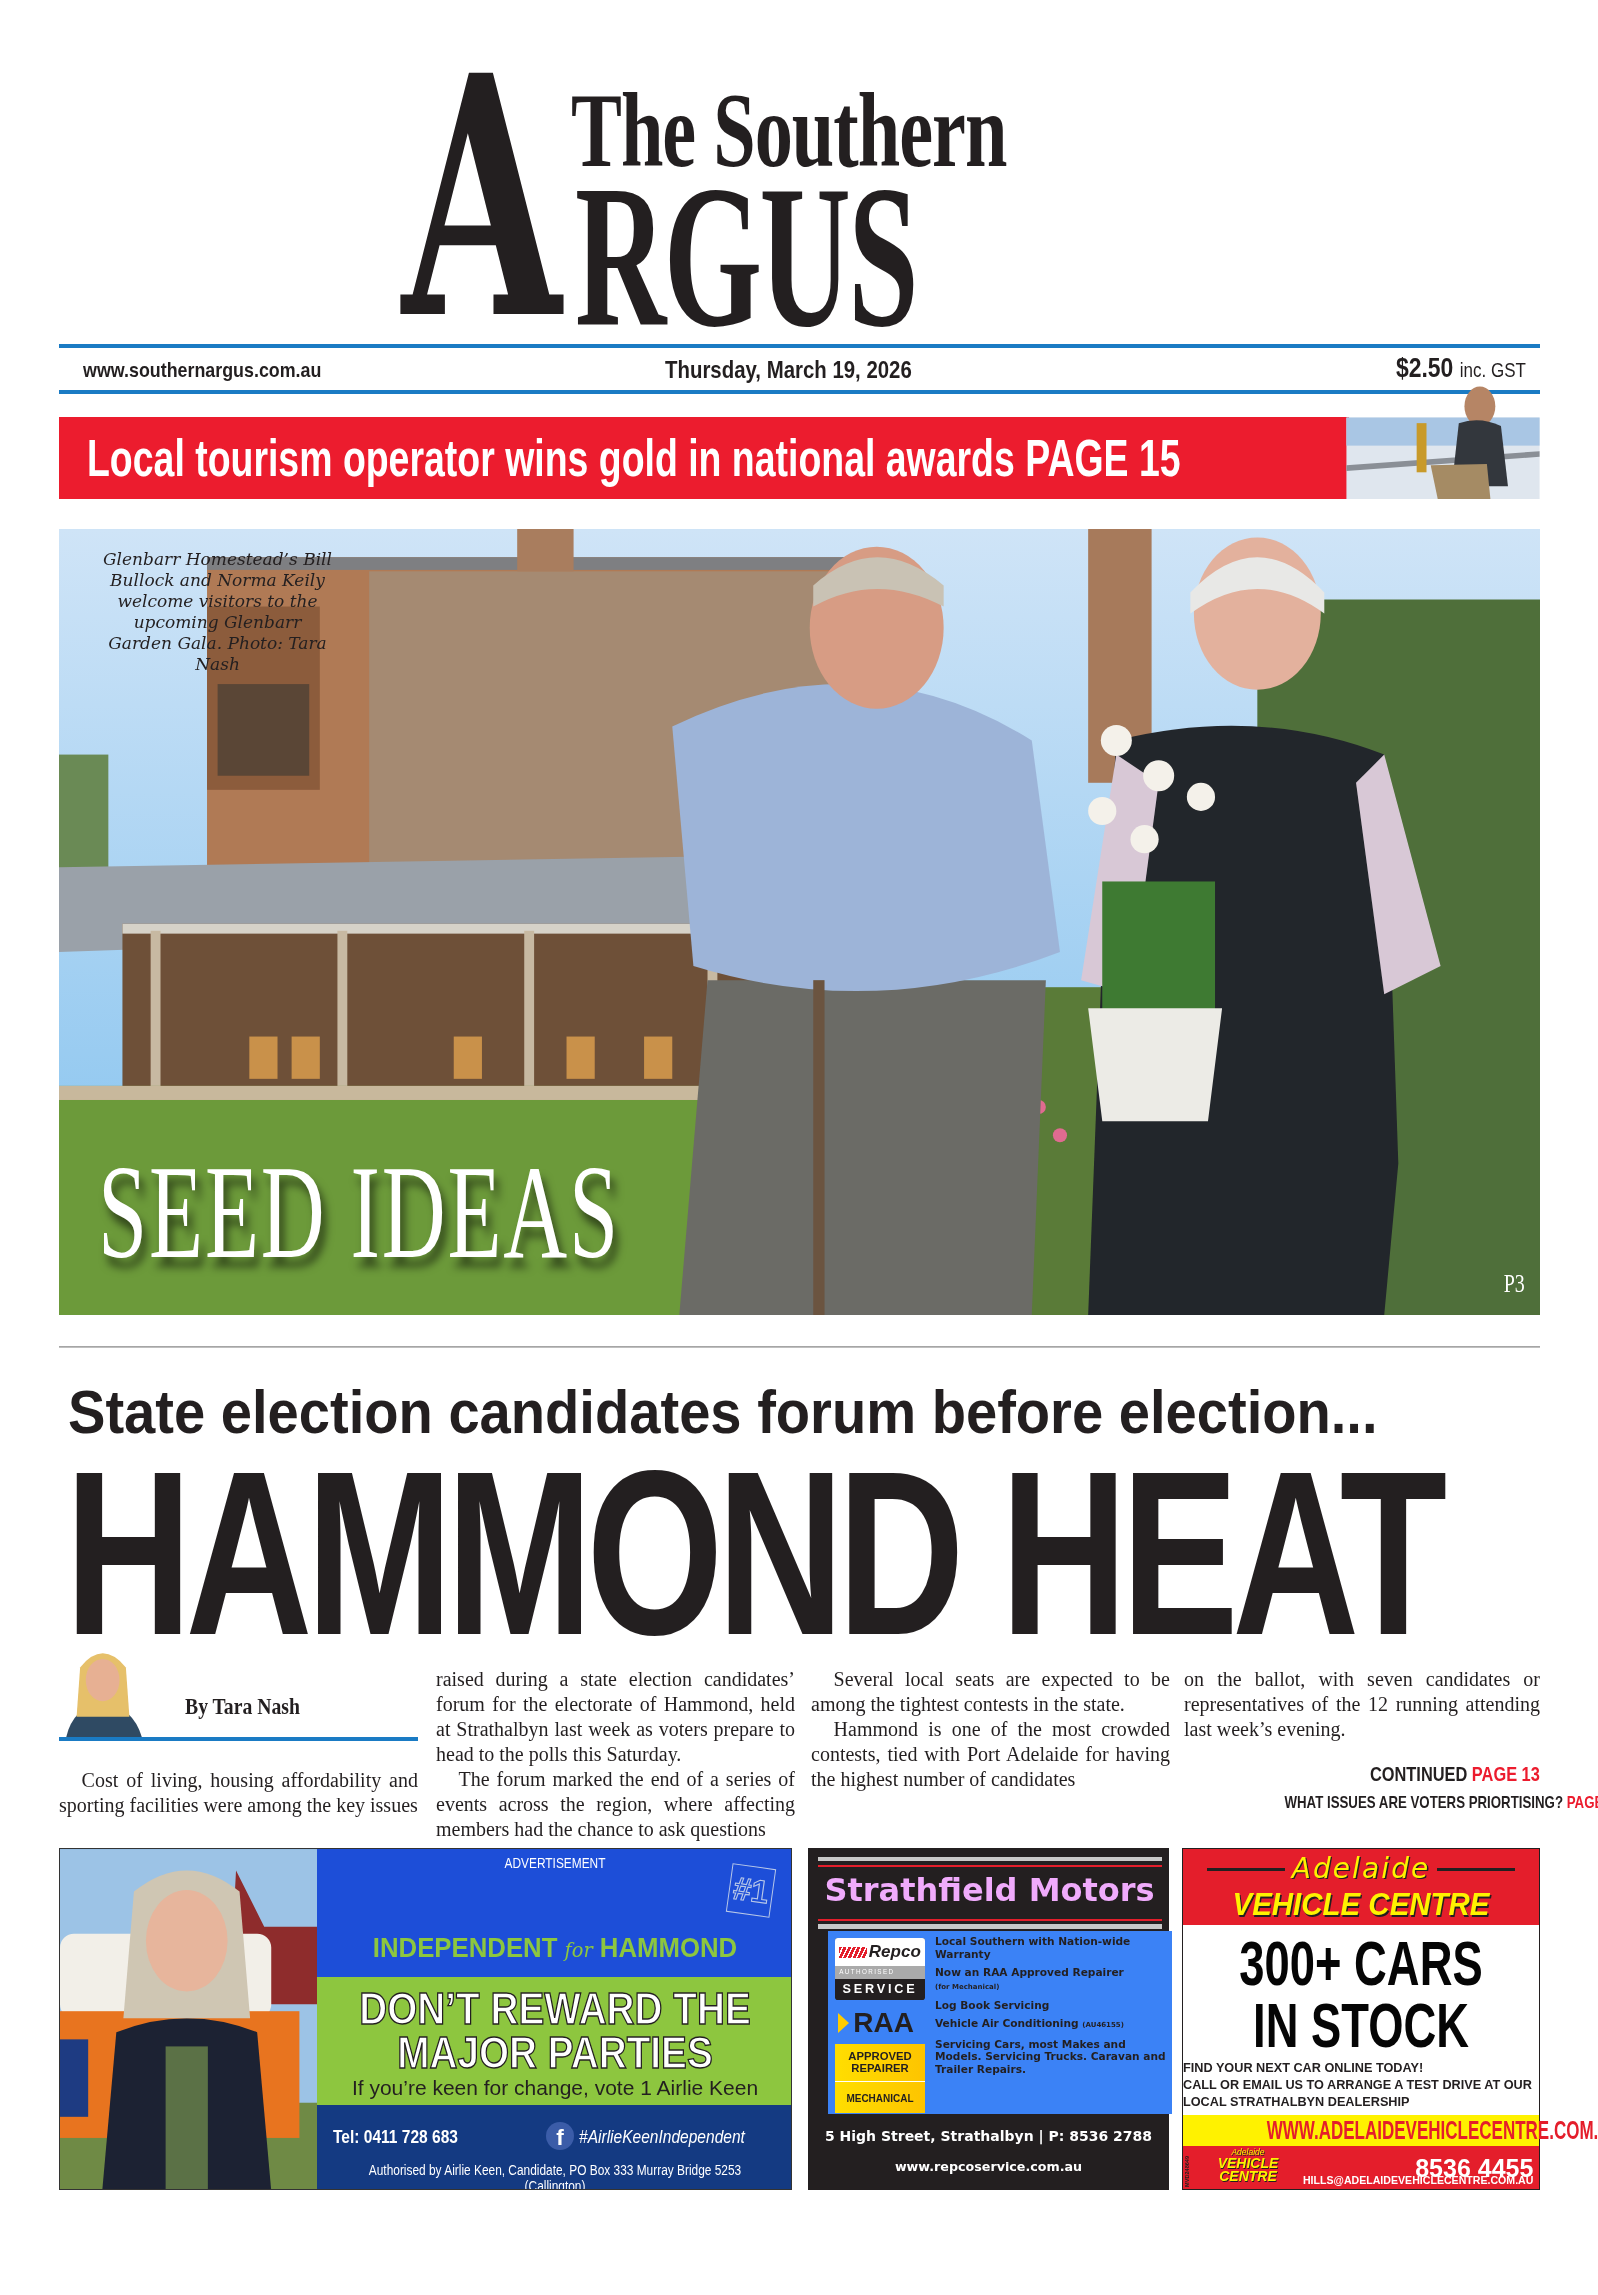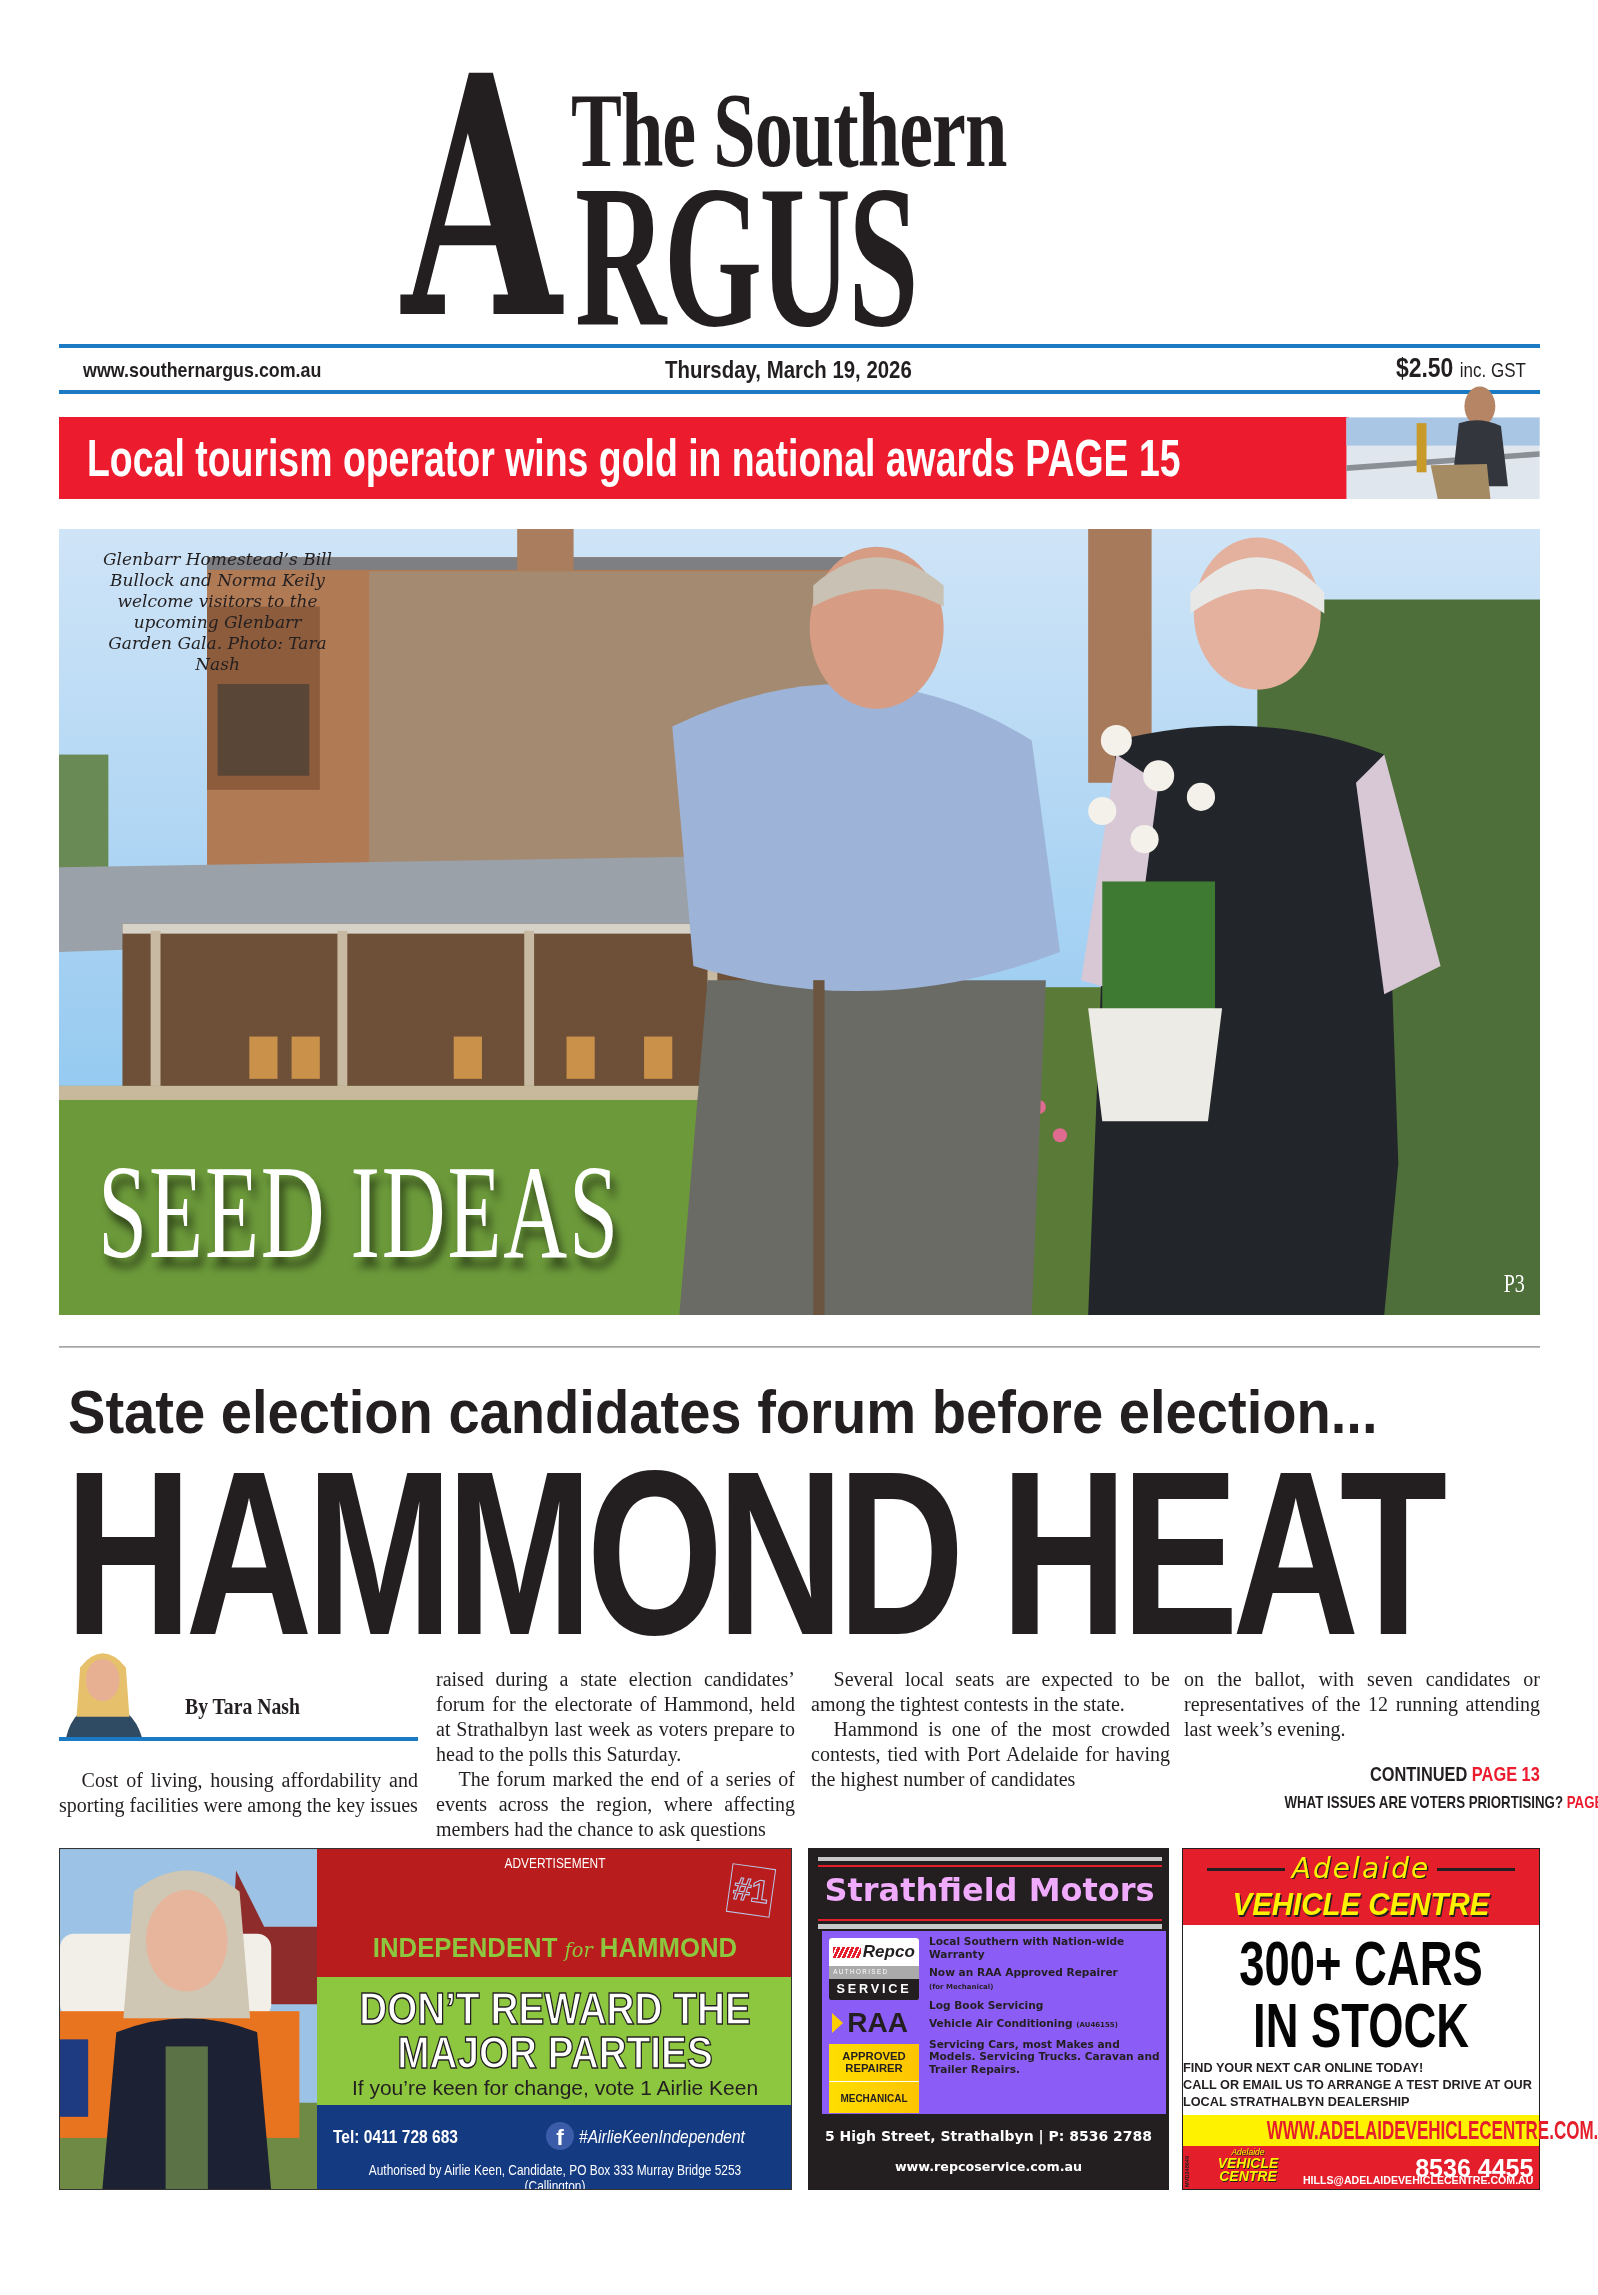--- a/index.html
+++ b/index.html
@@ -49,42 +49,42 @@
   #col4 { left: 1184px; top: 1667px; width: 356px; }
   #continued { left: 1184px; top: 1762px; width: 356px; text-align: right; font-weight: bold; font-size: 21px; transform-origin: right; }
   #continued .k, #continued2 .k { color: #231f20; }
   #continued .r, #continued2 .r { color: #ec1c2e; }
   #continued2 { left: 1184px; top: 1793px; width: 356px; text-align: right; font-weight: bold; font-size: 17px; }
   .condensed { display: inline-block; transform: scaleX(0.78); transform-origin: right; white-space: nowrap; }
 
   
   #ad-keen { left: 59px; top: 1848px; width: 733px; height: 342px; border: 1.4px solid #333; overflow: hidden; background: #143a82; }
   #keen-photo { position: absolute; left: 0; top: 0; width: 257px; height: 342px; overflow: hidden; background: #7da9d8; }
-  #keen-top { position: absolute; left: 257px; top: 0; width: 476px; height: 128px; background: #b91c1c; text-align: center; color: #fff; }
+  #keen-top { position: absolute; left: 257px; top: 0; width: 476px; height: 128px; background: #1d4ed8; text-align: center; color: #fff; }
   #keen-adv { position: absolute; left: 0; width: 100%; top: 5.6px; font-size: 14px; transform: scaleX(0.85); }
   #keen-name { position: absolute; left: 0; width: 100%; top: 30px; font-weight: bold; font-size: 47px; line-height: 49px; }
   #keen-sub { position: absolute; left: 0; width: 100%; top: 83px; font-weight: bold; font-size: 28px; color: #8dc63f; transform: scaleX(0.92); }
   #keen-sub i { font-family: "DejaVu Serif", serif; font-weight: normal; font-size: 21px; }
   #keen-badge { position: absolute; right: 20px; top: 17px; width: 44px; height: 49px; border: 1.4px solid #b8c8e8; transform: rotate(8deg); color: transparent; font-size: 32px; font-weight: bold; -webkit-text-stroke: 1.1px #b8c8e8; text-align: center; line-height: 47px; }
   #keen-mid { position: absolute; left: 257px; top: 128px; width: 476px; height: 128px; background: #8dc63f; text-align: center; }
   #keen-slogan { position: absolute; left: 0; width: 100%; top: 10px; font-weight: bold; font-size: 44px; line-height: 44px; color: #fff; -webkit-text-stroke: 1.4px #231f20; transform: scaleX(0.88); }
   #keen-vote { position: absolute; left: 0; width: 100%; top: 99px; font-size: 21px; color: #231f20; }
   #keen-bot { position: absolute; left: 257px; top: 257px; width: 476px; height: 85px; background: #143a82; color: #fff; }
   #keen-tel { position: absolute; left: 15.5px; top: 20px; font-weight: bold; font-size: 18.3px; transform: scaleX(0.85); transform-origin: left; }
   #keen-fb { position: absolute; left: 229px; top: 15.5px; width: 28px; height: 28px; border-radius: 50%; background: #3b5ca8; color: #fff; font-weight: bold; font-size: 22.6px; text-align: center; line-height: 31px; }
   #keen-tag { position: absolute; left: 262px; top: 20px; font-style: italic; font-size: 18.3px; transform: scaleX(0.85); transform-origin: left; }
   #keen-auth { position: absolute; left: 0; width: 100%; top: 56px; text-align: center; font-size: 14px; transform: scaleX(0.85); }
 
   
   #ad-strath { left: 808px; top: 1848px; width: 361px; height: 342px; background: #231f20; border: 1.4px solid #231f20; }
   #strath-title { position: absolute; left: 8.5px; top: 15.5px; width: 344px; height: 56px; border-top: 2.1px solid #e41e2b; border-bottom: 2.1px solid #e41e2b; }
   #strath-title::before { content: ""; position: absolute; left: 0; right: 0; top: -10px; height: 4.2px; background: #c8c8c8; }
   #strath-title::after { content: ""; position: absolute; left: 0; right: 0; bottom: -10px; height: 4.2px; background: #c8c8c8; }
   #strath-name { position: absolute; left: 0; width: 100%; top: 4.2px; text-align: center; font-family: "DejaVu Sans", sans-serif; font-weight: bold; font-size: 32px; color: #f0abfc; }
-  #strath-body { position: absolute; left: 13px; top: 82px; width: 344px; height: 183px; background: #8b5cf6; }
+  #strath-body { position: absolute; left: 19px; top: 82px; width: 344px; height: 183px; background: #3b82f6; }
   .logo-repco { position: absolute; left: 7px; top: 7px; width: 90px; height: 62px; border-radius: 2.8px; background: #231f20; overflow: hidden; }
   .logo-repco .top { position: absolute; left: 0; top: 0; width: 100%; height: 28px; background: #fff; color: #231f20; font-style: italic; font-weight: bold; font-size: 17px; line-height: 28px; text-align: right; padding-right: 4.2px; }
   .logo-repco .top::before { content: ""; position: absolute; left: 4.2px; top: 8.5px; width: 28px; height: 11.3px; background: repeating-linear-gradient(115deg,#e41e2b 0 2.8px,#fff 2.8px 4.2px); }
   .logo-repco .mid { position: absolute; left: 0; top: 28px; width: 100%; height: 12.7px; background: #aaa; color: #fff; font-size: 6.3px; letter-spacing: 1.4px; line-height: 12.7px; padding-left: 4.2px; }
   .logo-repco .bot { position: absolute; left: 0; top: 44px; width: 100%; text-align: center; color: #fff; font-weight: bold; font-size: 12.7px; letter-spacing: 2.8px; }
   .logo-raa { position: absolute; left: 7px; top: 76px; width: 90px; height: 31px; font-weight: bold; font-size: 28px; line-height: 31px; color: #231f20; padding-left: 18.3px; }
   .logo-raa::before { content: ""; position: absolute; left: 2.8px; top: 5.6px; width: 0; height: 0; border-top: 10px solid transparent; border-bottom: 10px solid transparent; border-left: 11.3px solid #ffcc00; }
   .logo-appr { position: absolute; left: 7px; top: 113px; width: 90px; height: 69px; background: linear-gradient(90deg,#ffde00,#fdc400); }
   .logo-appr .a { position: absolute; left: 0; width: 100%; top: 5.6px; text-align: center; font-weight: bold; font-size: 11.3px; line-height: 12px; color: #231f20; }
   .logo-appr .b { position: absolute; left: 0; width: 100%; top: 37px; border-top: 1.4px solid #fff; padding-top: 11.3px; text-align: center; font-weight: bold; font-size: 10px; color: #231f20; }

